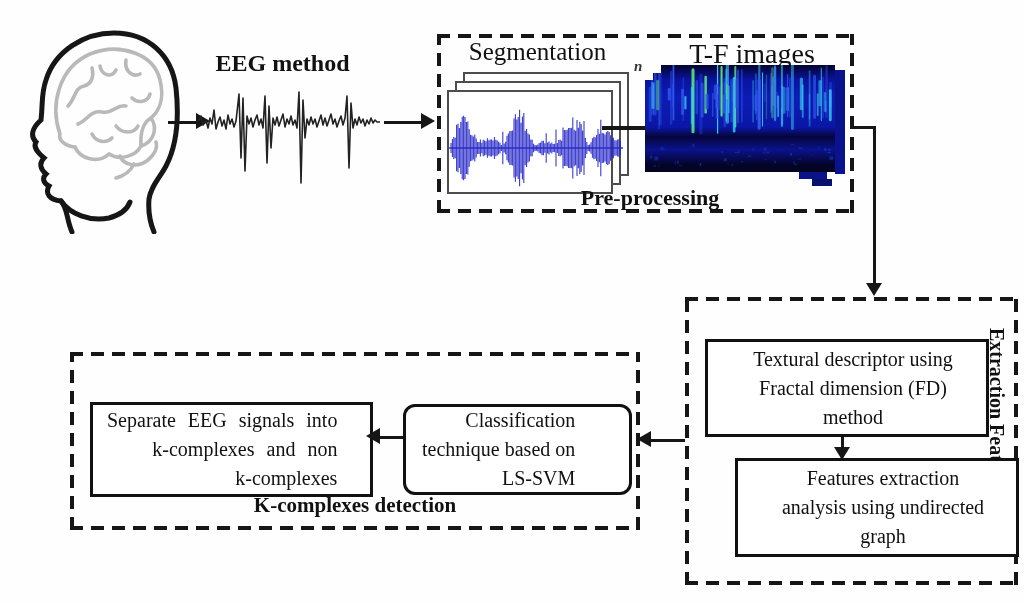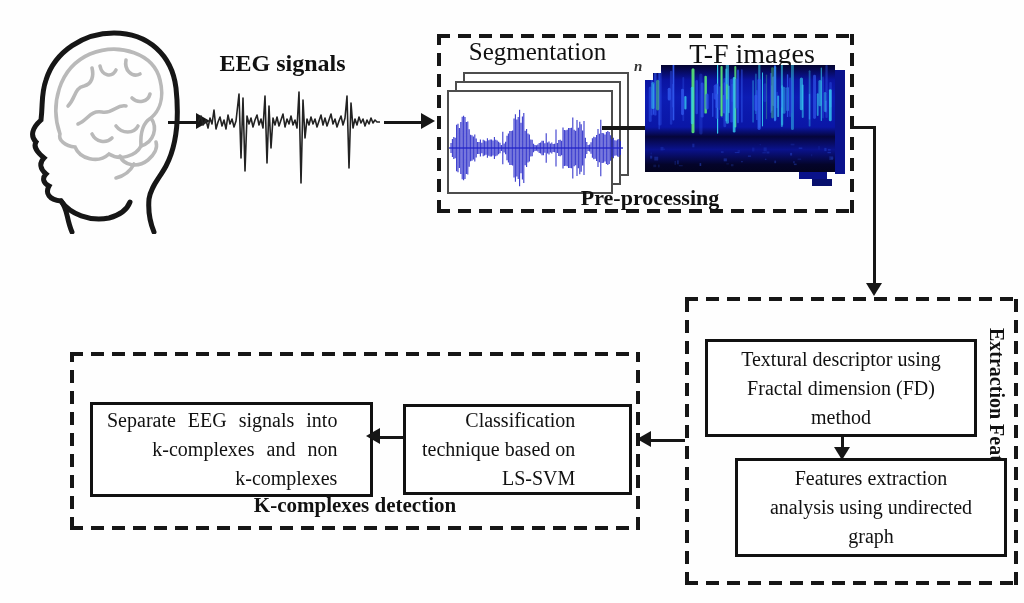--- a/index.html
+++ b/index.html
@@ -18,21 +18,21 @@
   .dashed-box{
     background:
       repeating-linear-gradient(90deg,var(--c-line) 0 13px,transparent 13px 21px) left top/100% 4px no-repeat,
       repeating-linear-gradient(90deg,var(--c-line) 0 13px,transparent 13px 21px) left bottom/100% 4px no-repeat,
       repeating-linear-gradient(0deg,var(--c-line) 0 13px,transparent 13px 21px) left top/4px 100% no-repeat,
       repeating-linear-gradient(0deg,var(--c-line) 0 13px,transparent 13px 21px) right top/4px 100% no-repeat;
   }
   .solid-box{
     border:3px solid var(--c-box-border);background:#fff;
     display:flex;align-items:center;justify-content:center;
-    white-space:pre-line;font-size:20px;line-height:1.45;
+    white-space:pre-line;font-size:20px;line-height:1.45;padding-left:12px;
   }
   .centered-text{text-align:center;}
   .left-text{justify-content:flex-start;text-align:right;margin-top:7px;}
   .hline{background:var(--c-line);height:3px;}
   .vline{background:var(--c-line);width:3px;}
   .thickline{background:var(--c-line);height:4px;}
   .ah-right{width:0;height:0;border-top:8px solid transparent;border-bottom:8px solid transparent;border-left:14px solid var(--c-line);}
   .ah-left{width:0;height:0;border-top:8px solid transparent;border-bottom:8px solid transparent;border-right:14px solid var(--c-line);}
   .ah-down{width:0;height:0;border-left:8px solid transparent;border-right:8px solid transparent;border-top:13px solid var(--c-line);}
   .lbl{white-space:nowrap;}
@@ -67,21 +67,21 @@
     <path class="brain-line" d="M143,112 C136,116 132,124 133,140"></path>
     <path class="brain-line" d="M112,150 C116,160 130,162 140,154 C146,149 150,142 148,136"></path>
     <path class="brain-line" d="M126,158 C122,166 116,170 108,172"></path>
     <path class="head-outline" d="M64,226 C58,212 60,203 53,195 C41,194 37,187 41,180 C35,177 34,172 38,168 C32,163 31,157 36,152 C29,146 25,141 28,136 C22,130 24,122 33,114 C35,97 33,88 38,74 C47,45 76,27 106,27 C140,27 164,49 168,82 C171,110 169,139 158,160 C151,173 143,180 141,193 C140,205 141,214 146,226"></path>
     <path class="head-outline" d="M53,195 C62,208 82,216 101,212 C112,209 119,204 122,196"></path>
   </svg>
 
   <div class="abs hline" style="left:168px;top:121px;width:30px;"></div>
   <div class="abs ah-right" style="left:196px;top:113px;"></div>
 
-  <div class="abs lbl bold centered-text" style="left:200px;top:50px;width:165px;font-size:24px;">EEG signals</div>
+  <div class="abs lbl bold centered-text" style="left:200px;top:50px;width:165px;font-size:24px;">EEG method</div>
 
   <svg class="abs" style="left:198px;top:78px;" width="192" height="118" viewBox="0 0 192 118">
     <polyline class="wave-line" points="0,44 3,38 5,47 8,42 10,50 12,40 14,46 16,32 18,51 20,44 22,39 24,48 26,42 28,51 30,37 32,46 34,41 36,49 38,43 41,16 43,80 45,20 47,93 49,38 51,46 53,40 55,49 57,42 59,37 61,47 63,41 65,50 67,18 69,85 71,28 73,70 75,40 77,47 79,39 81,48 83,42 85,36 87,49 89,41 91,46 93,38 95,47 97,42 99,50 101,14 103,105 105,22 107,60 109,41 111,47 113,39 115,46 117,41 119,49 121,43 123,37 125,47 127,40 129,48 131,42 133,36 135,46 137,41 139,49 141,43 143,38 145,47 147,40 149,18 151,90 153,25 155,50 157,41 159,47 161,39 163,45 165,41 167,48 169,42 171,46 173,40 175,45 177,42 179,44 182,44"></polyline>
   </svg>
 
   <div class="abs hline" style="left:384px;top:121px;width:40px;"></div>
   <div class="abs ah-right" style="left:421px;top:113px;"></div>
 
   <div class="abs dashed-box" style="left:437px;top:34px;width:417px;height:179px;"></div>
 
@@ -255,19 +255,19 @@
   <div class="abs hline" style="left:650px;top:439px;width:35px;"></div>
   <div class="abs ah-left" style="left:637px;top:431px;"></div>
 
   <div class="abs dashed-box" style="left:70px;top:352px;width:570px;height:178px;"></div>
 
   <div class="abs solid-box left-text" style="left:90px;top:395px;width:249px;height:89px;padding:0 14px;word-spacing:7px;">Separate EEG signals into
 k-complexes and non
 k-complexes</div>
   <div class="abs hline" style="left:379px;top:436px;width:26px;"></div>
   <div class="abs ah-left" style="left:366px;top:428px;"></div>
-  <div class="abs solid-box left-text" style="left:403px;top:397px;width:207px;height:85px;padding:0 0 0 16px;">Classification
+  <div class="abs solid-box left-text" style="left:403px;top:397px;width:207px;height:85px;padding:0 0 0 16px;border-radius:12px;">Classification
 technique based on
 LS-SVM</div>
 
   <div class="abs lbl bold centered-text" style="left:170px;top:493px;width:370px;font-size:21px;text-align:center;">K-complexes detection</div>
 
 </div>
 
 </body></html>

